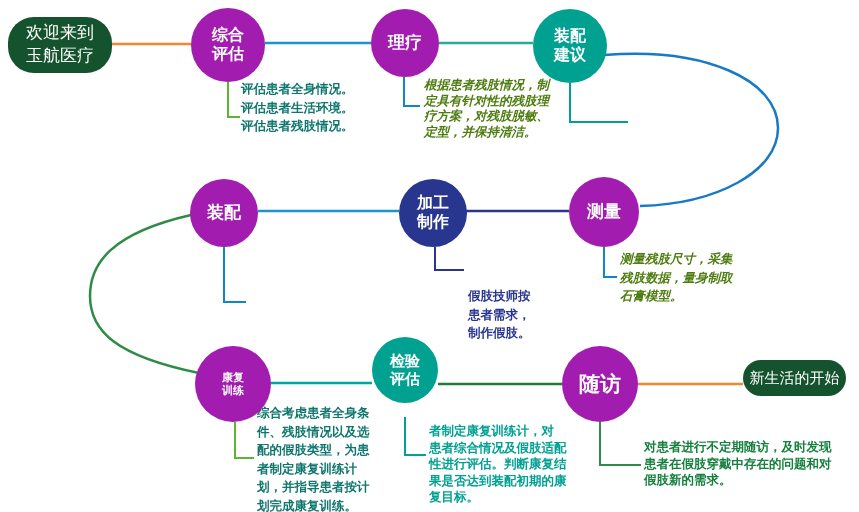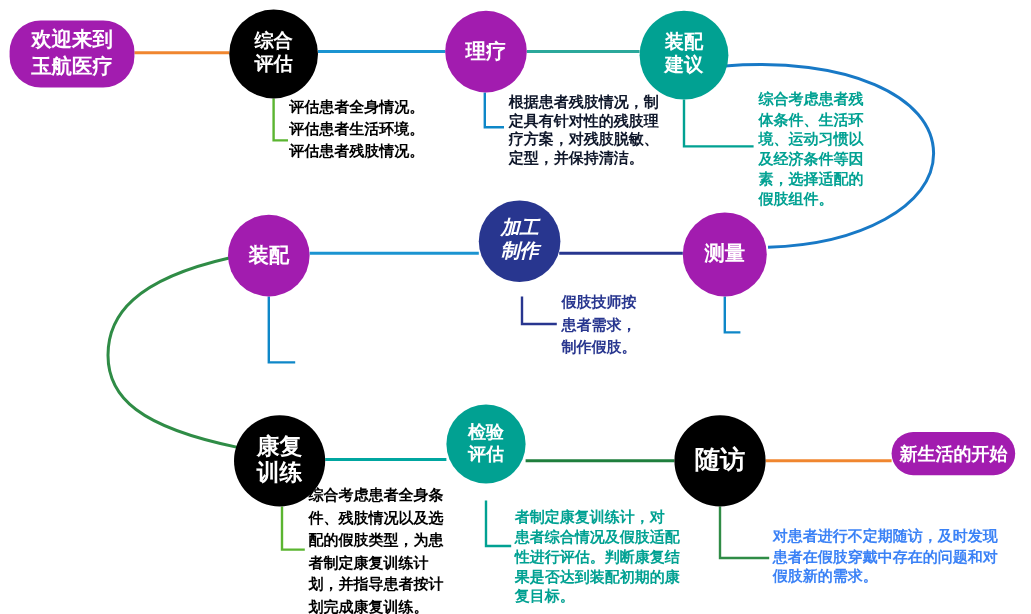--- a/index.html
+++ b/index.html
@@ -3,53 +3,53 @@
 <meta charset="utf-8">
 <style>
   html,body{margin:0;padding:0;background:#fff;}
   .canvas{
     position:relative;width:859px;height:512px;background:#ffffff;
     overflow:hidden;font-family:"Liberation Sans","DejaVu Sans",sans-serif;
   }
   .connectors{position:absolute;left:0;top:0;pointer-events:none;}
   .terminal{
     position:absolute;display:flex;align-items:center;justify-content:center;
-    background:#a21caf;color:#fff;font-weight:bold;text-align:center;
+    background:#14532d;color:#fff;font-weight:normal;text-align:center;
     white-space:pre-line;z-index:3;
   }
   .t-start{left:8px;top:17px;width:104px;height:56px;border-radius:26px;font-size:17px;line-height:1.35;}
   .t-end{left:743px;top:360px;width:103px;height:36px;border-radius:24px;font-size:15px;}
   .node{
     position:absolute;border-radius:50%;display:flex;align-items:center;justify-content:center;
     color:#fff;font-weight:bold;text-align:center;white-space:pre-line;z-index:3;line-height:1.18;
   }
-  .c-green{background:#000000;}
+  .c-green{background:#a21caf;}
   .c-blue{background:#a21caf;}
   .c-teal{background:#01A192;}
   .c-navy{background:#28368F;}
   .n0{left:191px;top:8px;width:74px;height:74px;font-size:16px;}
   .n1{left:371px;top:9px;width:68px;height:68px;font-size:17px;}
   .n2{left:533px;top:9px;width:74px;height:74px;font-size:16px;}
   .n3{left:569px;top:177px;width:70px;height:70px;font-size:17px;}
-  .n4{left:399px;top:167px;width:68px;height:68px;font-size:16px;font-style:italic;}
+  .n4{left:399px;top:179px;width:68px;height:68px;font-size:16px;}
   .n5{left:190px;top:179px;width:68px;height:68px;font-size:17px;}
-  .n6{left:195px;top:346px;width:76px;height:76px;font-size:19px;}
+  .n6{left:195px;top:346px;width:76px;height:76px;font-size:11px;}
   .n7{left:372px;top:337px;width:66px;height:66px;font-size:15px;}
   .n8{left:562px;top:346px;width:76px;height:76px;font-size:21px;}
   .desc{
     position:absolute;font-weight:bold;font-size:12.5px;white-space:pre-line;z-index:2;
   }
   .lh15{line-height:15.5px;}
   .lh16{line-height:16.5px;}
   .lh18{line-height:18.5px;}
-  .t-green{color:#000000;}
-  .t-green2{color:#3b82f6;}
-  .t-blue{color:#0f172a;}
+  .t-green{color:#0f766e;}
+  .t-green2{color:#15803d;}
+  .t-blue{color:#4d7c0f;font-style:italic;}
   .t-teal{color:#01A192;}
-  .t-navy{color:#28368F;}
+  .t-navy{color:#28368F;margin-top:44px;}
   .d0{left:241px;top:80px;}
   .d1{left:424px;top:78px;}
   .d2{left:632px;top:75px;}
   .d3{left:620px;top:250px;}
   .d4{left:468px;top:243px;}
   .d5{left:250px;top:244px;}
   .d6{left:257px;top:404px;}
   .d7{left:429px;top:423px;}
   .d8{left:644px;top:439px;}
 </style>
@@ -101,26 +101,23 @@
 评估</div>
   <div class="node c-green n8">随访</div>
 
   <div class="desc t-green lh18 d0">评估患者全身情况。
 评估患者生活环境。
 评估患者残肢情况。</div>
   <div class="desc t-blue lh15 d1">根据患者残肢情况，制
 定具有针对性的残肢理
 疗方案，对残肢脱敏、
 定型，并保持清洁。</div>
-  <div class="desc t-teal lh16 d2">综合考虑患者残
-体条件、生活环
-境、运动习惯以
-及经济条件等因
-素，选择适配的
-假肢组件。</div>
+  <div class="desc t-blue lh18 d3">测量残肢尺寸，采集
+残肢数据，量身制取
+石膏模型。</div>
   <div class="desc t-navy lh18 d4">假肢技师按
 患者需求，
 制作假肢。</div>
   <div class="desc t-green lh18 d6">综合考虑患者全身条
 件、残肢情况以及选
 配的假肢类型，为患
 者制定康复训练计
 划，并指导患者按计
 划完成康复训练。</div>
   <div class="desc t-teal lh16 d7">者制定康复训练计，对

